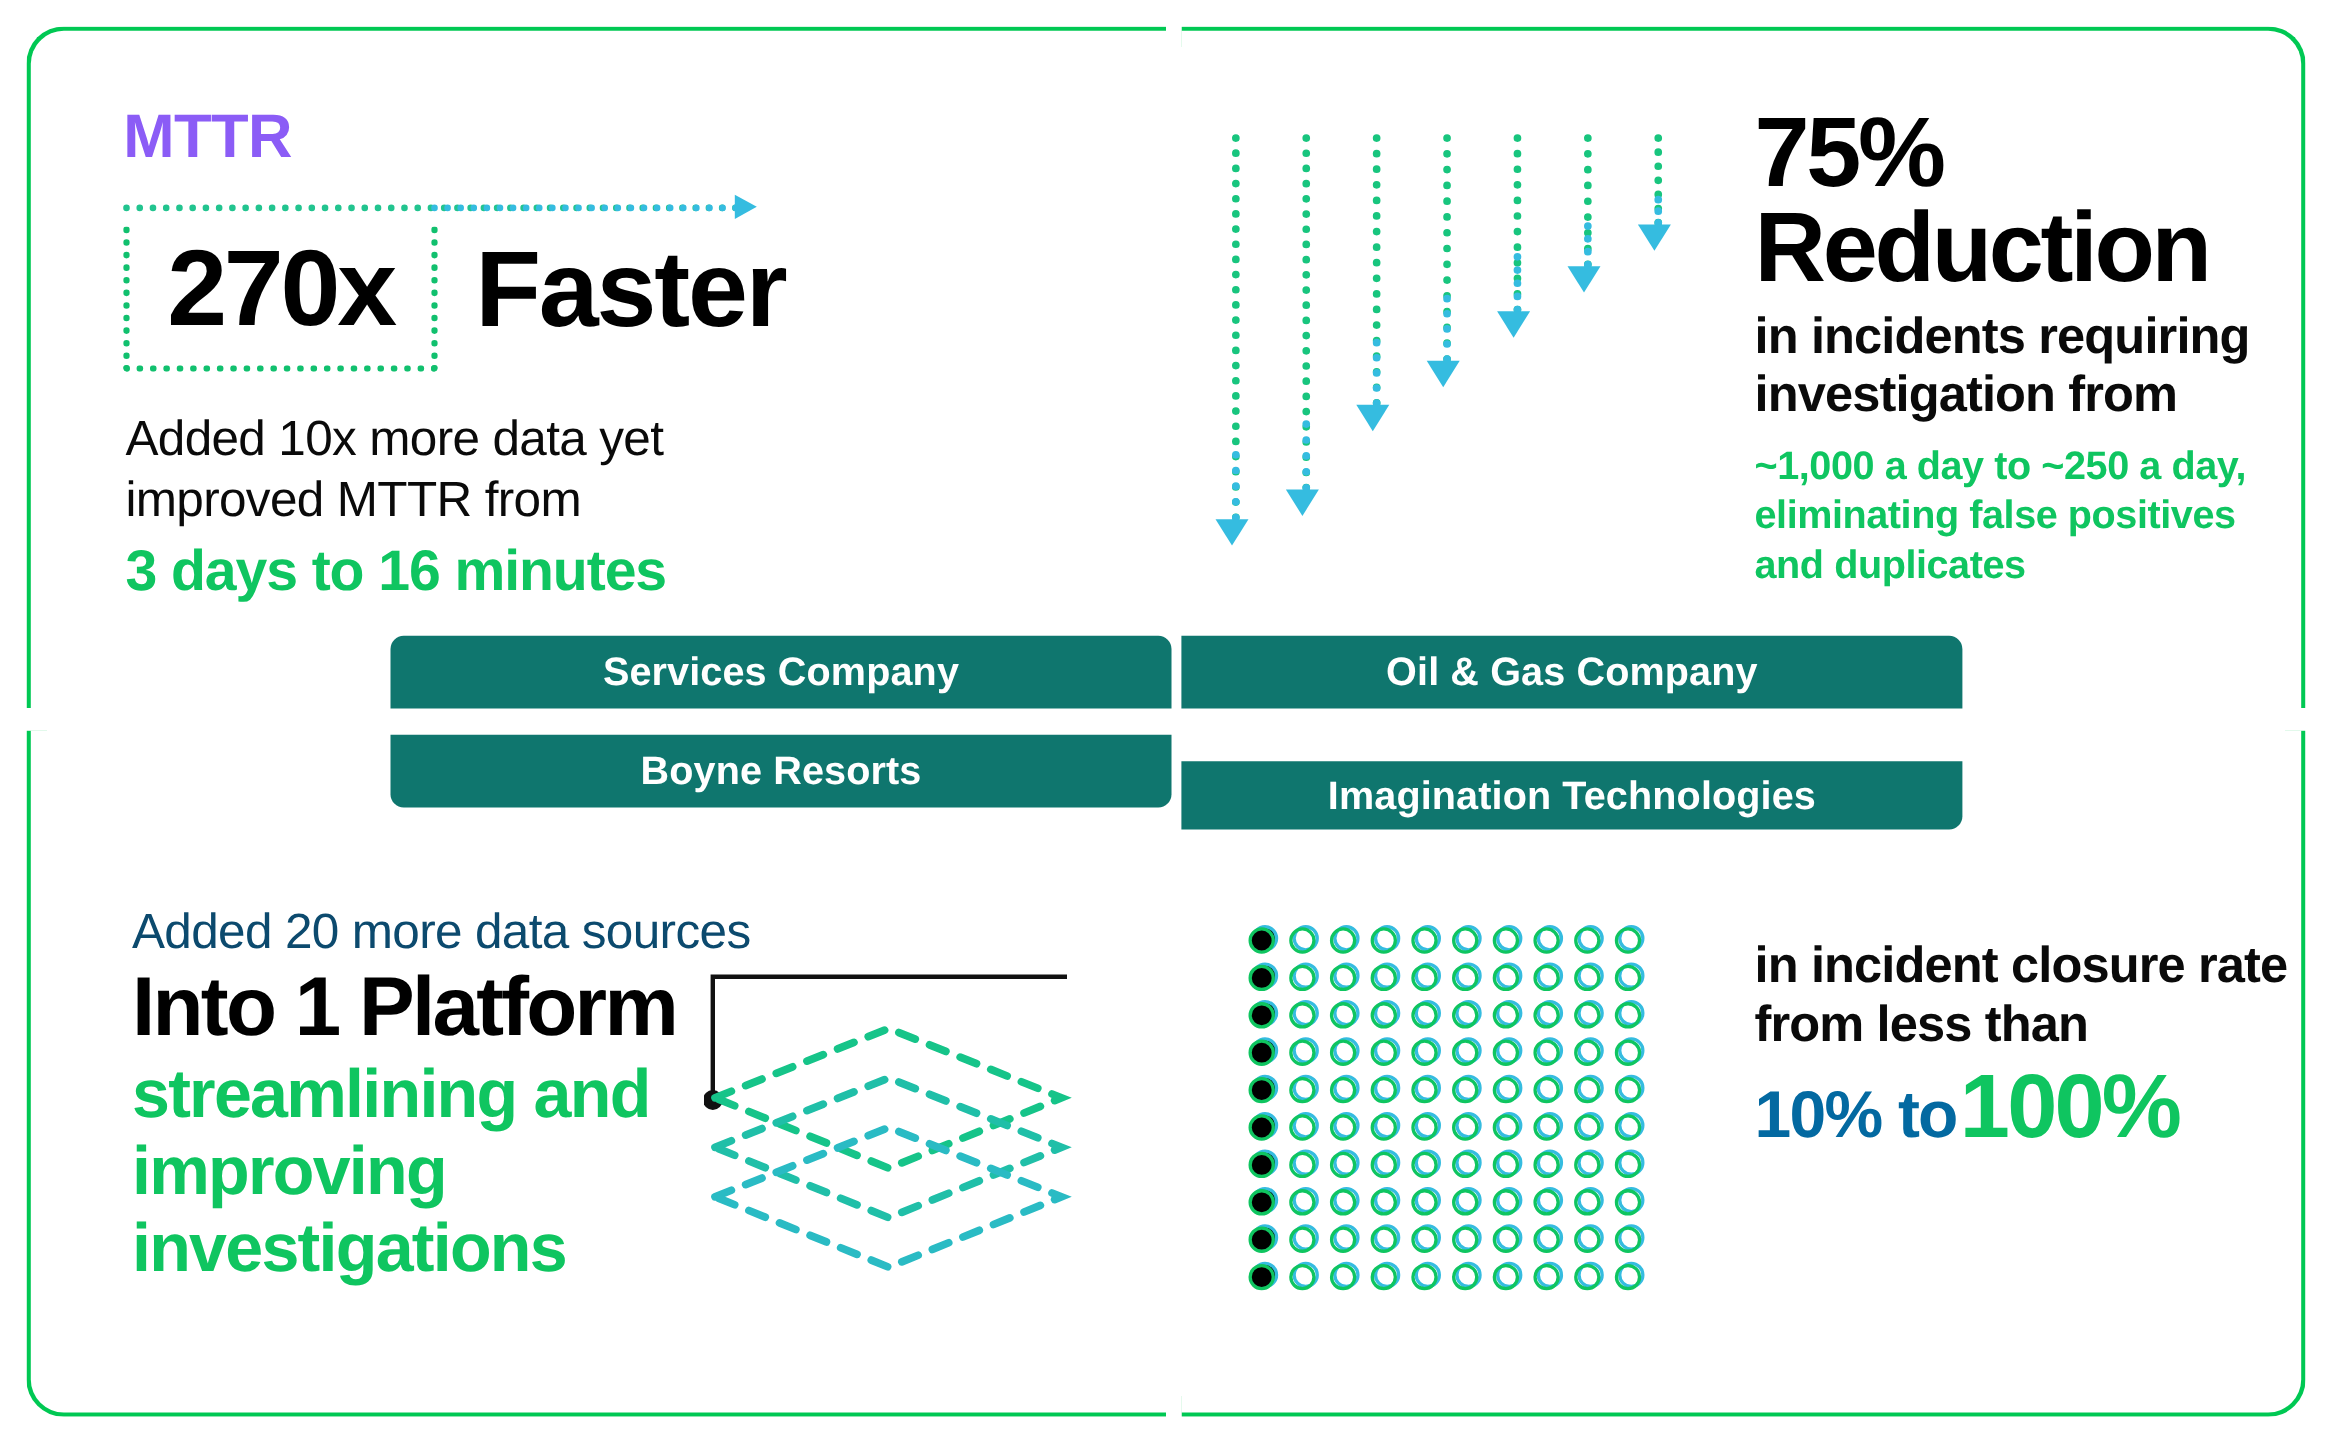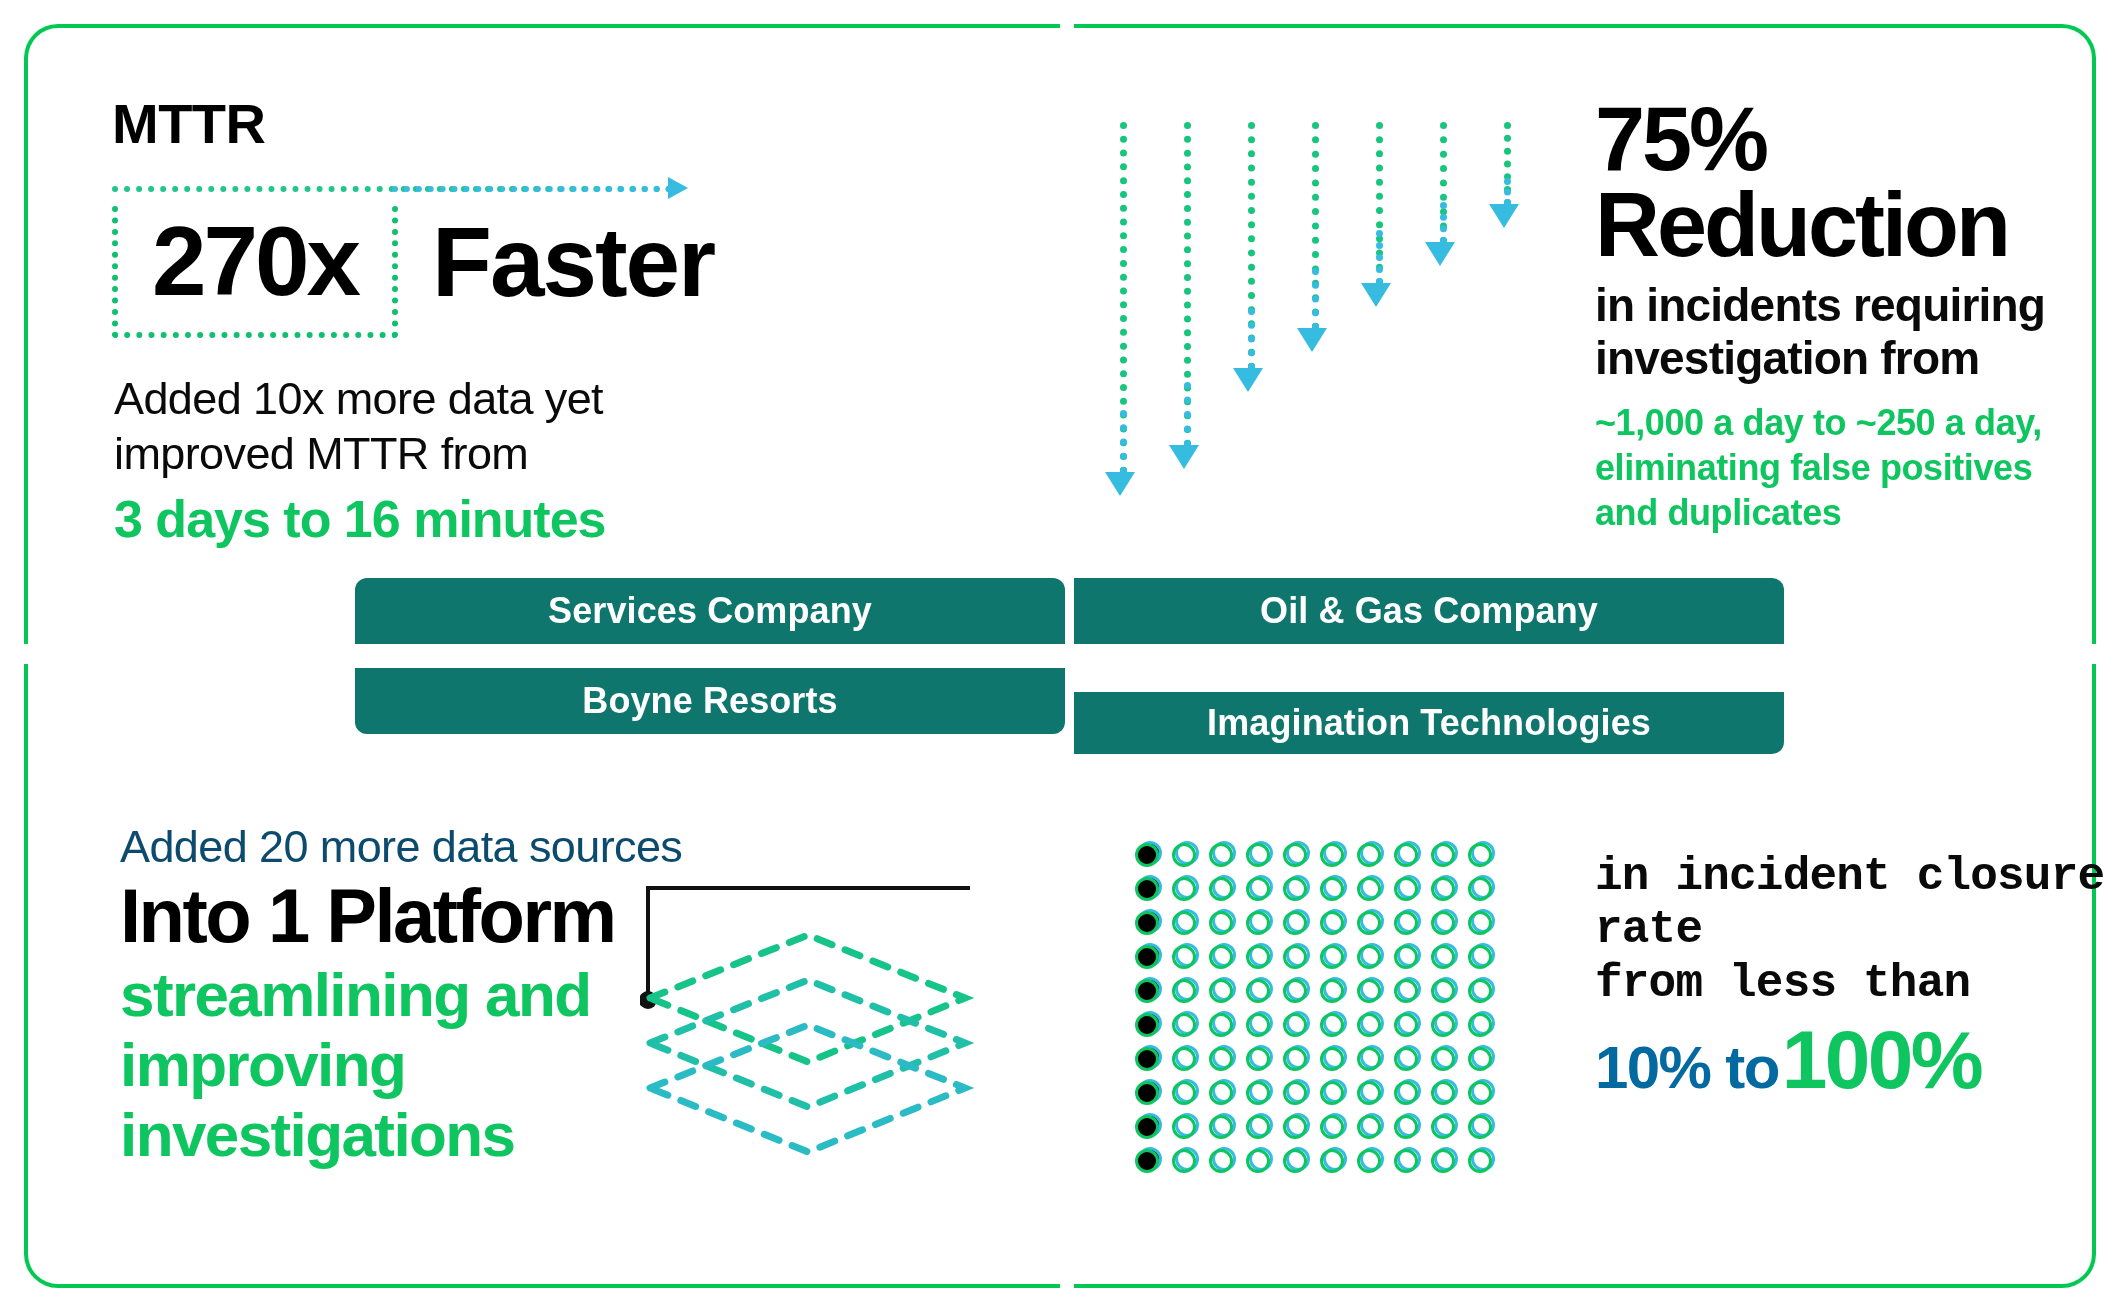--- a/index.html
+++ b/index.html
@@ -16,21 +16,21 @@
   
   .pill{position:absolute;background:#0f766e;color:#fff;display:flex;align-items:center;justify-content:center;
         font-weight:700;font-size:36px;letter-spacing:.1px;box-sizing:border-box;white-space:nowrap;}
   .pill.services{left:355px;top:578px;width:710px;height:66px;border-radius:12px 12px 0 0;}
   .pill.oilgas{left:1074px;top:578px;width:710px;height:66px;border-radius:0 12px 0 0;}
   .pill.boyne{left:355px;top:668px;width:710px;height:66px;border-radius:0 0 12px 12px;}
   .pill.imagination{left:1074px;top:668px;width:710px;height:62px;border-radius:0 0 12px 0;margin-top:24px;}
 
   
   .tl-wrap{position:absolute;left:110px;top:96px;width:860px;}
-  .mttr-kicker{color:#000000;font-weight:800;font-size:56px;letter-spacing:-.5px;line-height:1;margin:0 0 22px 2px;}
+  .mttr-kicker{color:#8b5cf6;font-weight:800;font-size:56px;letter-spacing:-.5px;line-height:1;margin:0 0 22px 2px;}
   .arrow-row{position:relative;height:30px;width:600px;margin-left:2px;}
   .arrow-line{position:absolute;left:0;top:12px;width:560px;height:0;
     border-top:6px dotted #22C48F;}
   .arrow-line.b{left:280px;width:280px;border-top-color:#35BCE0;}
   .arrow-head{position:absolute;left:556px;top:3px;width:0;height:0;
     border-top:11px solid transparent;border-bottom:11px solid transparent;border-left:20px solid #35BCE0;}
   .num-row{display:flex;align-items:center;margin-top:2px;}
   .num-box{border:6px dotted #11C06E;border-top:none;border-radius:0 0 4px 4px;
            padding:4px 34px 18px 34px;margin-left:2px;}
   .bignum{font-size:98px;font-weight:800;color:#000;line-height:1.06;letter-spacing:-3px;}
@@ -62,21 +62,21 @@
   .dot i{position:absolute;left:3px;top:1px;width:24px;height:24px;border-radius:50%;
          border:3px solid #35BCE0;box-sizing:border-box;}
   .dot b{position:absolute;left:0;top:3px;width:24px;height:24px;border-radius:50%;
          border:3px solid #0FC560;box-sizing:border-box;}
   .dot.on i{background:#000;border-color:#35BCE0;}
   .dot.on b{background:#000;border-color:#0FC560;}
   .br-text{position:absolute;left:1595px;top:845px;width:510px;}
   .br-l1{display:flex;align-items:baseline;}
   .br-10x{font-size:86px;font-weight:800;color:#000;letter-spacing:-3px;line-height:1;}
   .br-improve{font-size:46px;font-weight:600;color:#0a0a0a;letter-spacing:-.7px;margin-left:18px;}
-  .br-sub{font-size:46px;font-weight:600;color:#0a0a0a;line-height:1.16;letter-spacing:-.8px;margin-top:6px;font-family:Liberation Mono, monospace;}
+  .br-sub{font-size:46px;font-weight:600;color:#0a0a0a;line-height:1.16;letter-spacing:-.8px;margin-top:6px;}
   .br-green{margin-top:8px;letter-spacing:-1.6px;line-height:1;}
   .br-green .a{font-size:60px;font-weight:800;color:#0369a1;}
   .br-green .c{font-size:82px;font-weight:800;color:#0FC560;letter-spacing:-2.6px;}
 </style>
 </head>
 <body>
 
 <div class="stage">
 
   <div class="card tl"></div>

